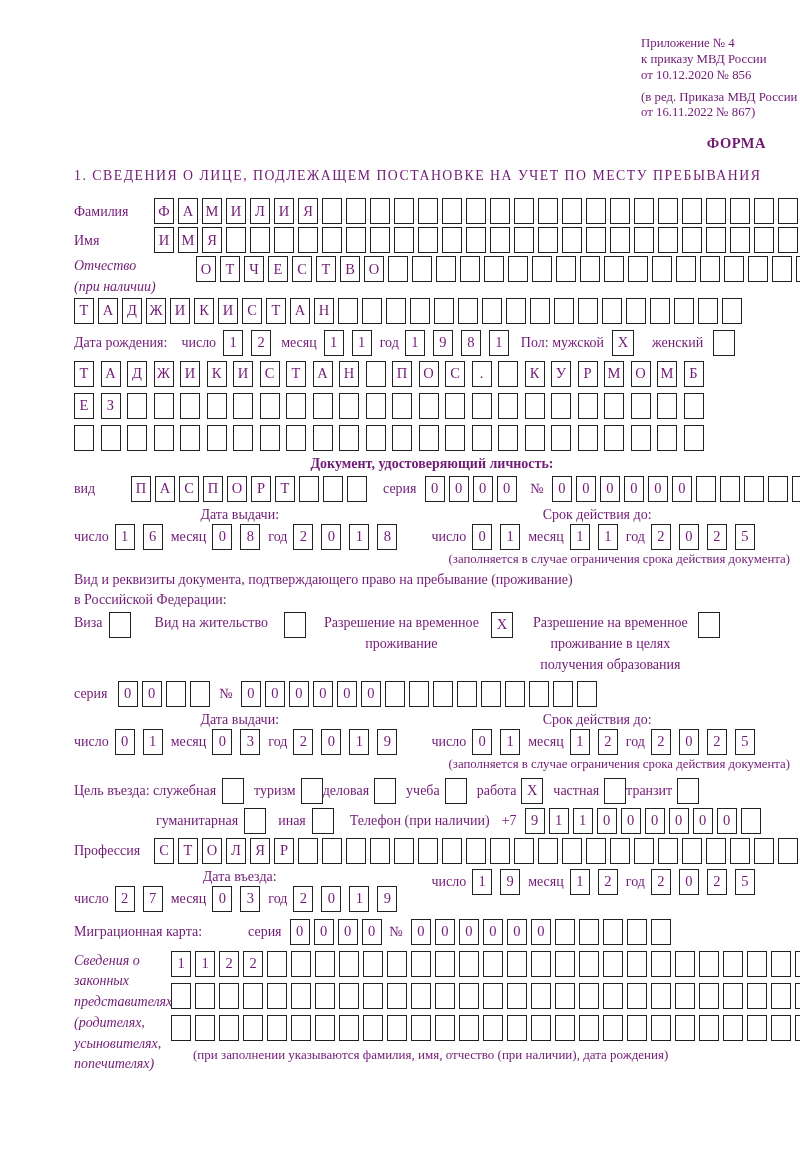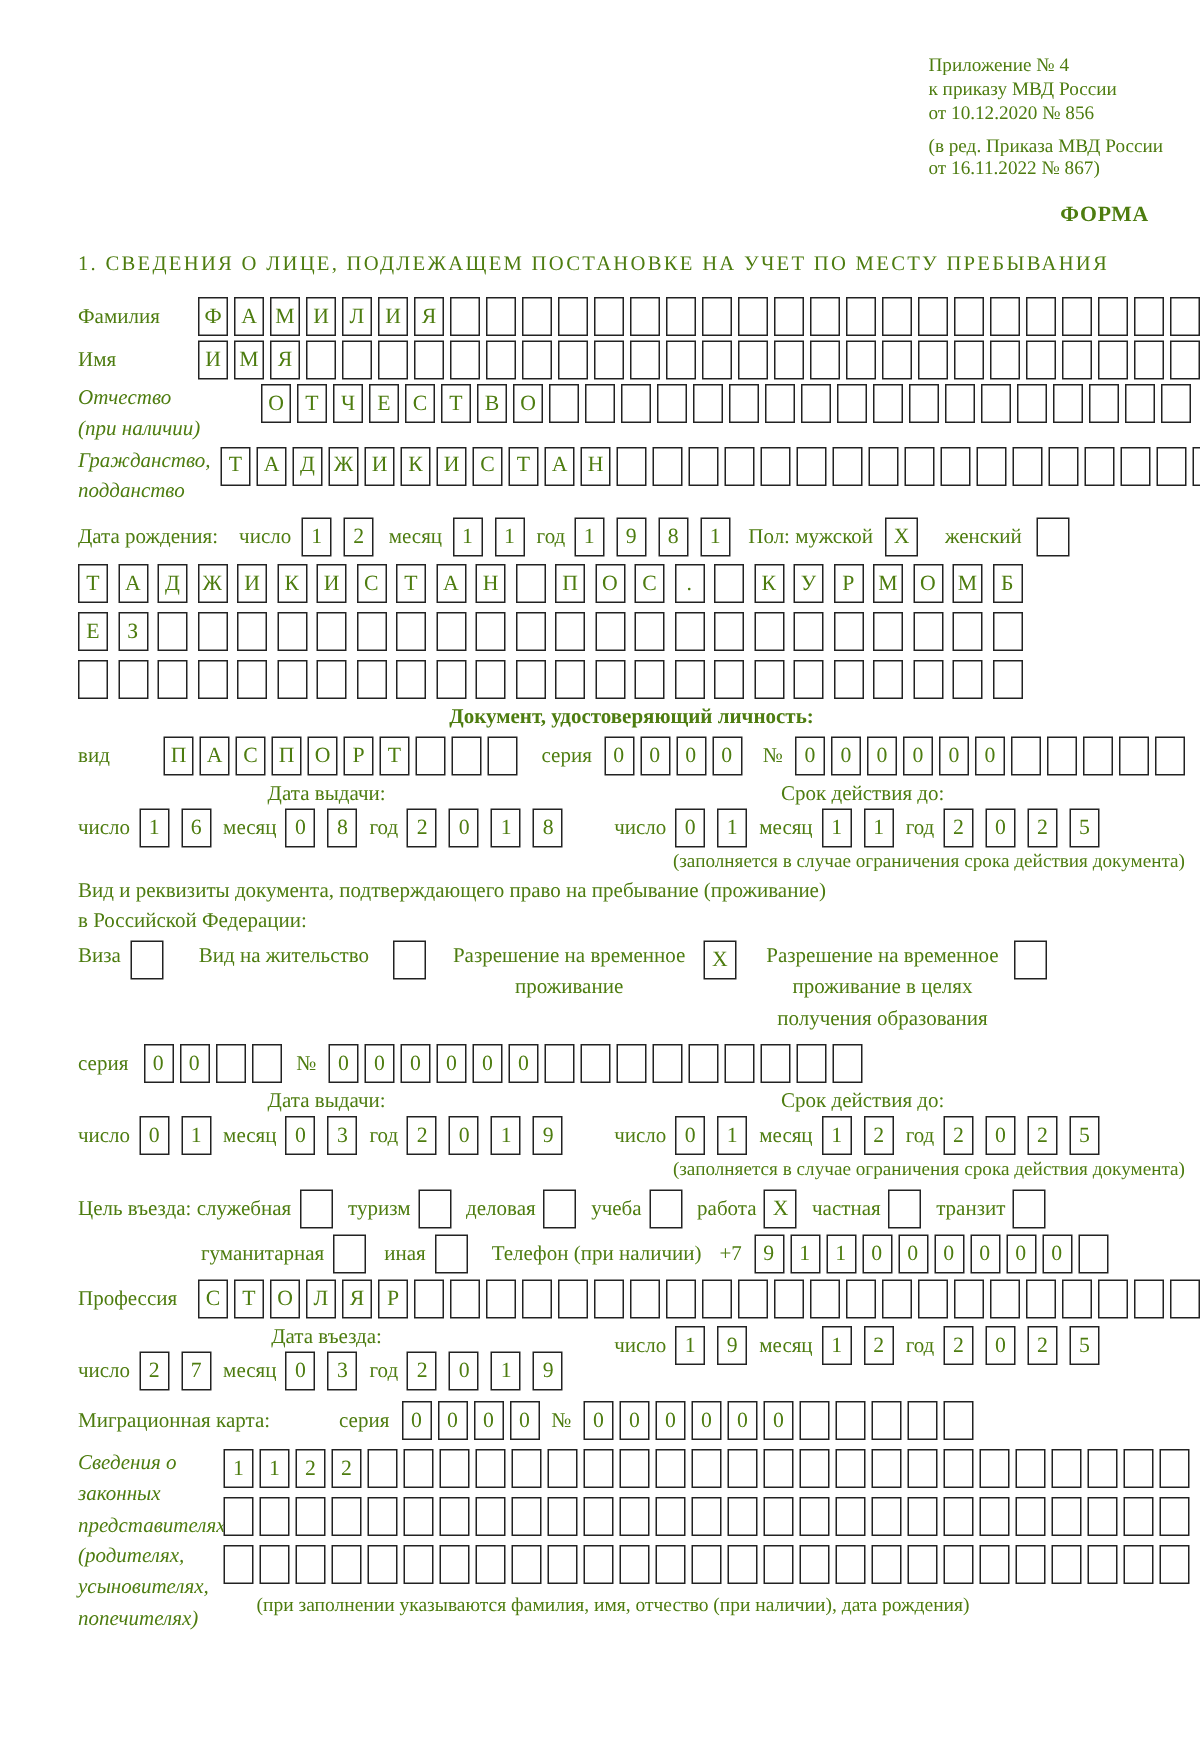--- a/index.html
+++ b/index.html
@@ -1,17 +1,17 @@
 <!DOCTYPE html>
 <html><head>
 <meta charset="utf-8">
 <style>
   html,body{margin:0;padding:0;background:#fff;}
-  .page{width:800px;height:1163px;box-sizing:border-box;padding:36px 0 0 52px;
-        font-family:"Liberation Serif",serif;color:#4d7c0f;overflow:hidden;background:#fff;position:relative;}
+  .page{width:800px;height:1163px;box-sizing:border-box;padding:36px 0 0 74px;
+        font-family:"Liberation Serif",serif;color:#701a75;overflow:hidden;background:#fff;position:relative;}
   .hdr{margin-left:567px;font-size:12.8px;line-height:1.24;}
   .hdr-gap{height:6px;}
   .forma{font-weight:bold;font-size:14.5px;text-align:right;padding-right:34px;margin-top:14px;letter-spacing:.5px;}
   .title{font-weight:bold;font-size:15.5px;text-align:center;margin-top:12px;line-height:1.5;letter-spacing:.6px;}
   .uline{display:inline-block;width:54px;border-bottom:2.2px solid #333;margin-left:12px;}
   .sec1{font-weight:normal;font-size:13.8px;margin-top:16px;letter-spacing:1.5px;white-space:nowrap;}
   .frow{display:flex;align-items:center;flex-wrap:nowrap;}
   .frow.top{align-items:flex-start;}
   .lab{flex:none;font-size:14px;line-height:1.5;white-space:nowrap;}
   .lcol{flex:none;font-size:14px;line-height:1.48;white-space:nowrap;font-style:italic;}
@@ -151,24 +151,20 @@
         <span class="cell"></span>
         <span class="cell"></span>
         <span class="cell"></span>
         <span class="cell"></span>
         <span class="cell"></span>
         <span class="cell"></span>
       </div>
   </div>
 
   <div class="frow top">
-    <div class="lcol" style="width:95px">
-      <div>Гражданство,</div>
-      <div>подданство</div>
-    </div>
     <div class="cellrow">
         <span class="cell">Т</span>
         <span class="cell">А</span>
         <span class="cell">Д</span>
         <span class="cell">Ж</span>
         <span class="cell">И</span>
         <span class="cell">К</span>
         <span class="cell">И</span>
         <span class="cell">С</span>
         <span class="cell">Т</span>
@@ -500,37 +496,37 @@
 
   <div class="frow" style="margin-top:6px">
     <span class="lab">Цель въезда: служебная</span>
     <div class="cellrow cb" style="margin-left:6px">
         <span class="cell"></span>
       </div>
     <span class="lab" style="margin-left:10px">туризм</span>
     <div class="cellrow cb" style="margin-left:5px">
         <span class="cell"></span>
       </div>
-    <span class="lab" style="margin-left:10px">деловая</span>
+    <span class="lab" style="">деловая</span>
     <div class="cellrow cb" style="margin-left:5px">
         <span class="cell"></span>
       </div>
     <span class="lab" style="margin-left:10px">учеба</span>
     <div class="cellrow cb" style="margin-left:5px">
         <span class="cell"></span>
       </div>
     <span class="lab" style="margin-left:10px">работа</span>
     <div class="cellrow cb" style="margin-left:5px">
         <span class="cell">X</span>
       </div>
     <span class="lab" style="margin-left:10px">частная</span>
     <div class="cellrow cb" style="margin-left:5px">
         <span class="cell"></span>
       </div>
-    <span class="lab" style="margin-left:10px">транзит</span>
+    <span class="lab" style="">транзит</span>
     <div class="cellrow cb" style="margin-left:5px">
         <span class="cell"></span>
       </div>
   </div>
 
   <div class="frow" style="margin-top:4px">
     <span class="lab" style="margin-left:82px">гуманитарная</span>
     <div class="cellrow cb" style="margin-left:6px">
         <span class="cell"></span>
       </div>

